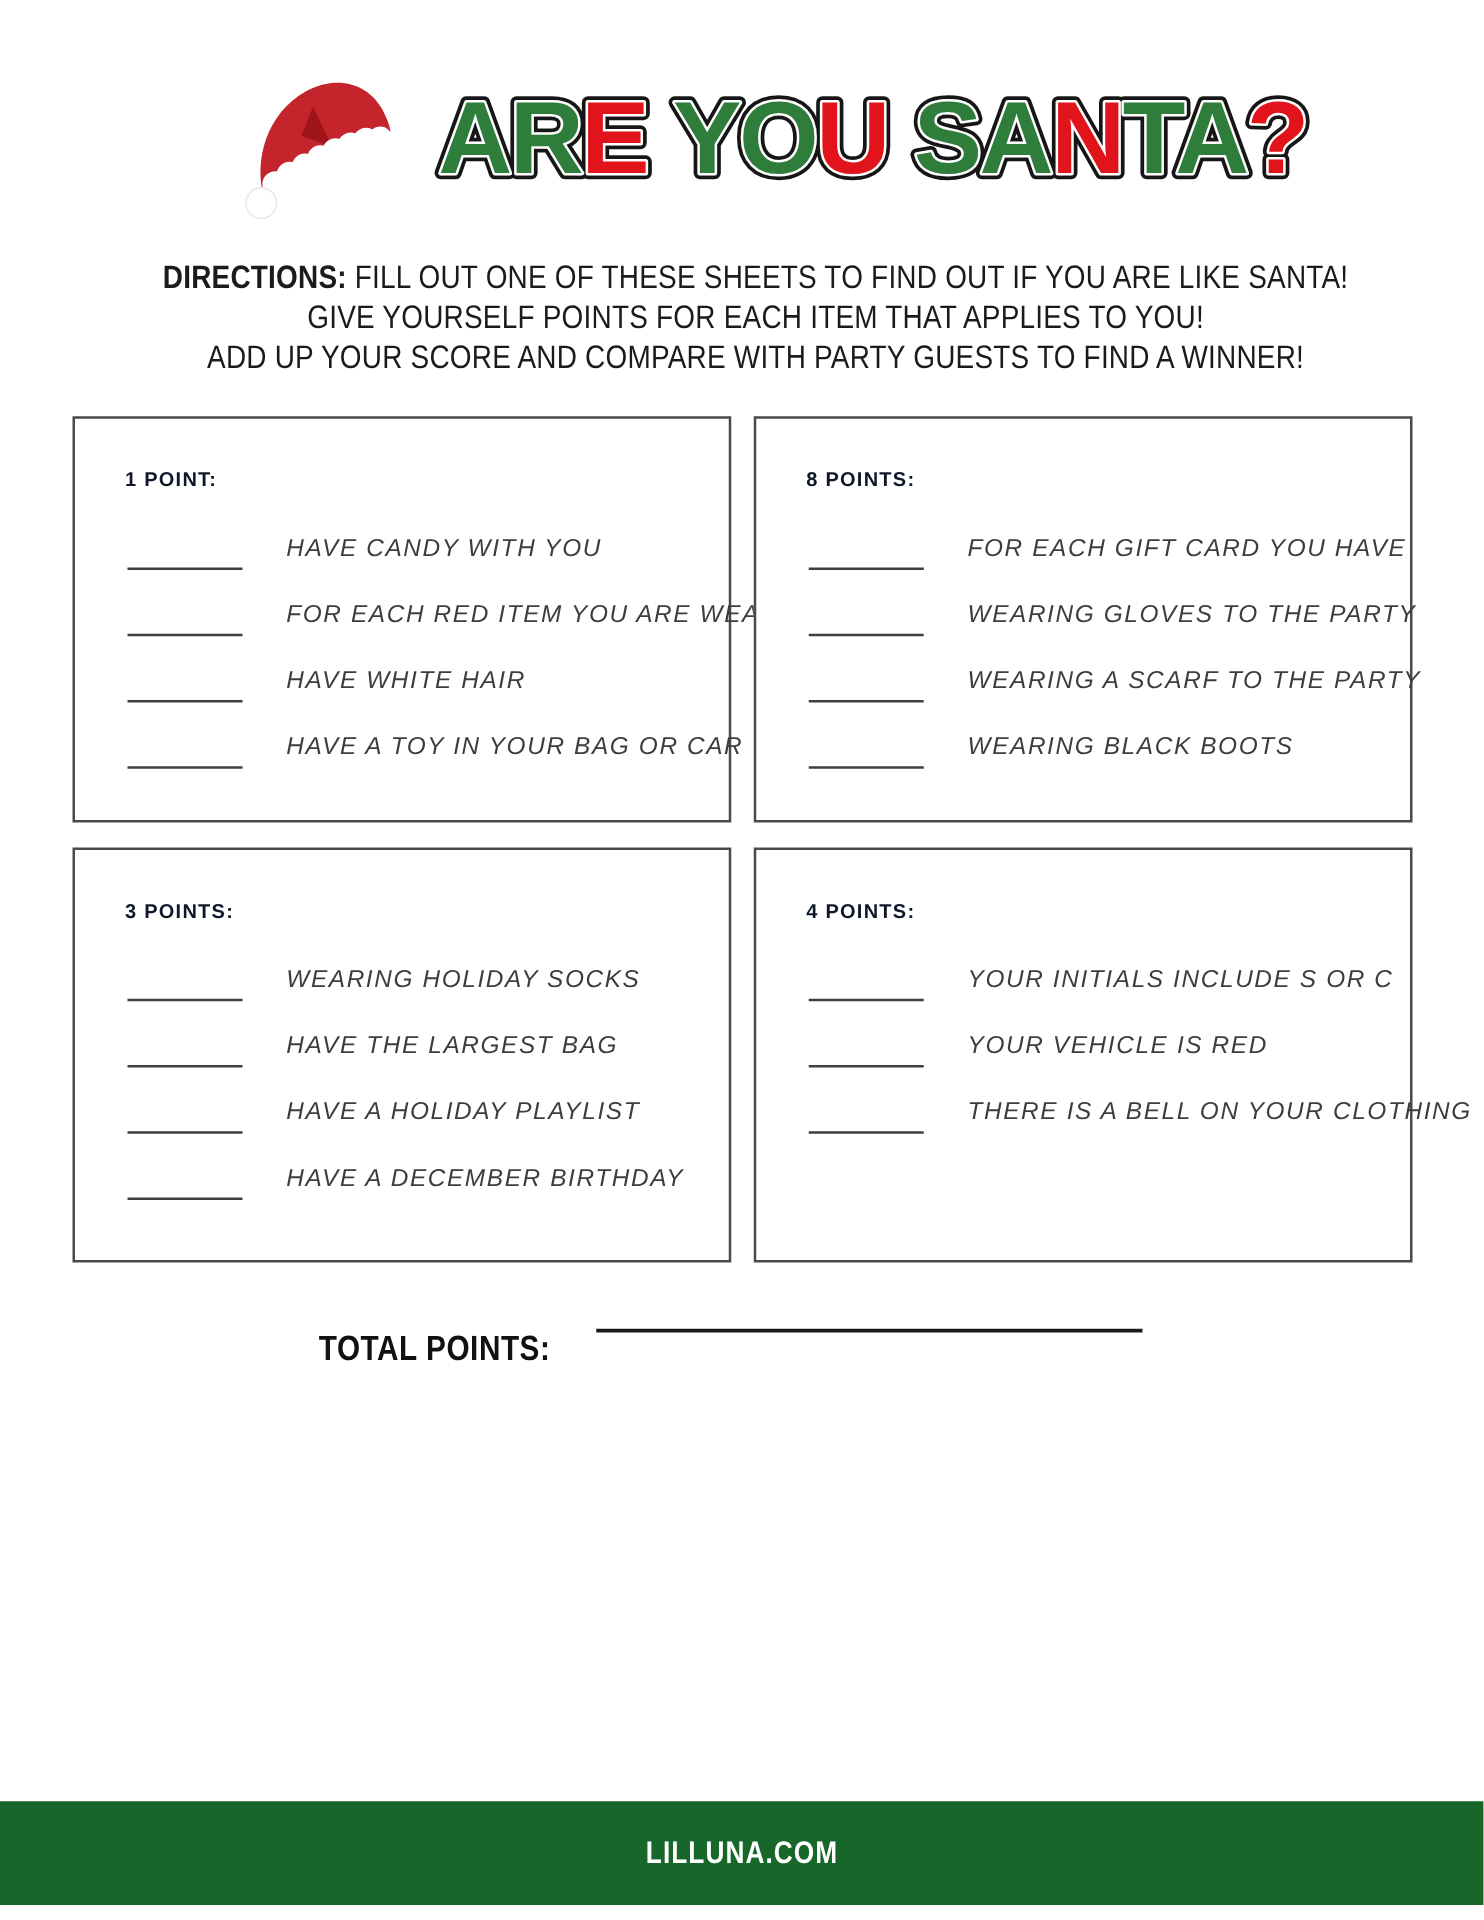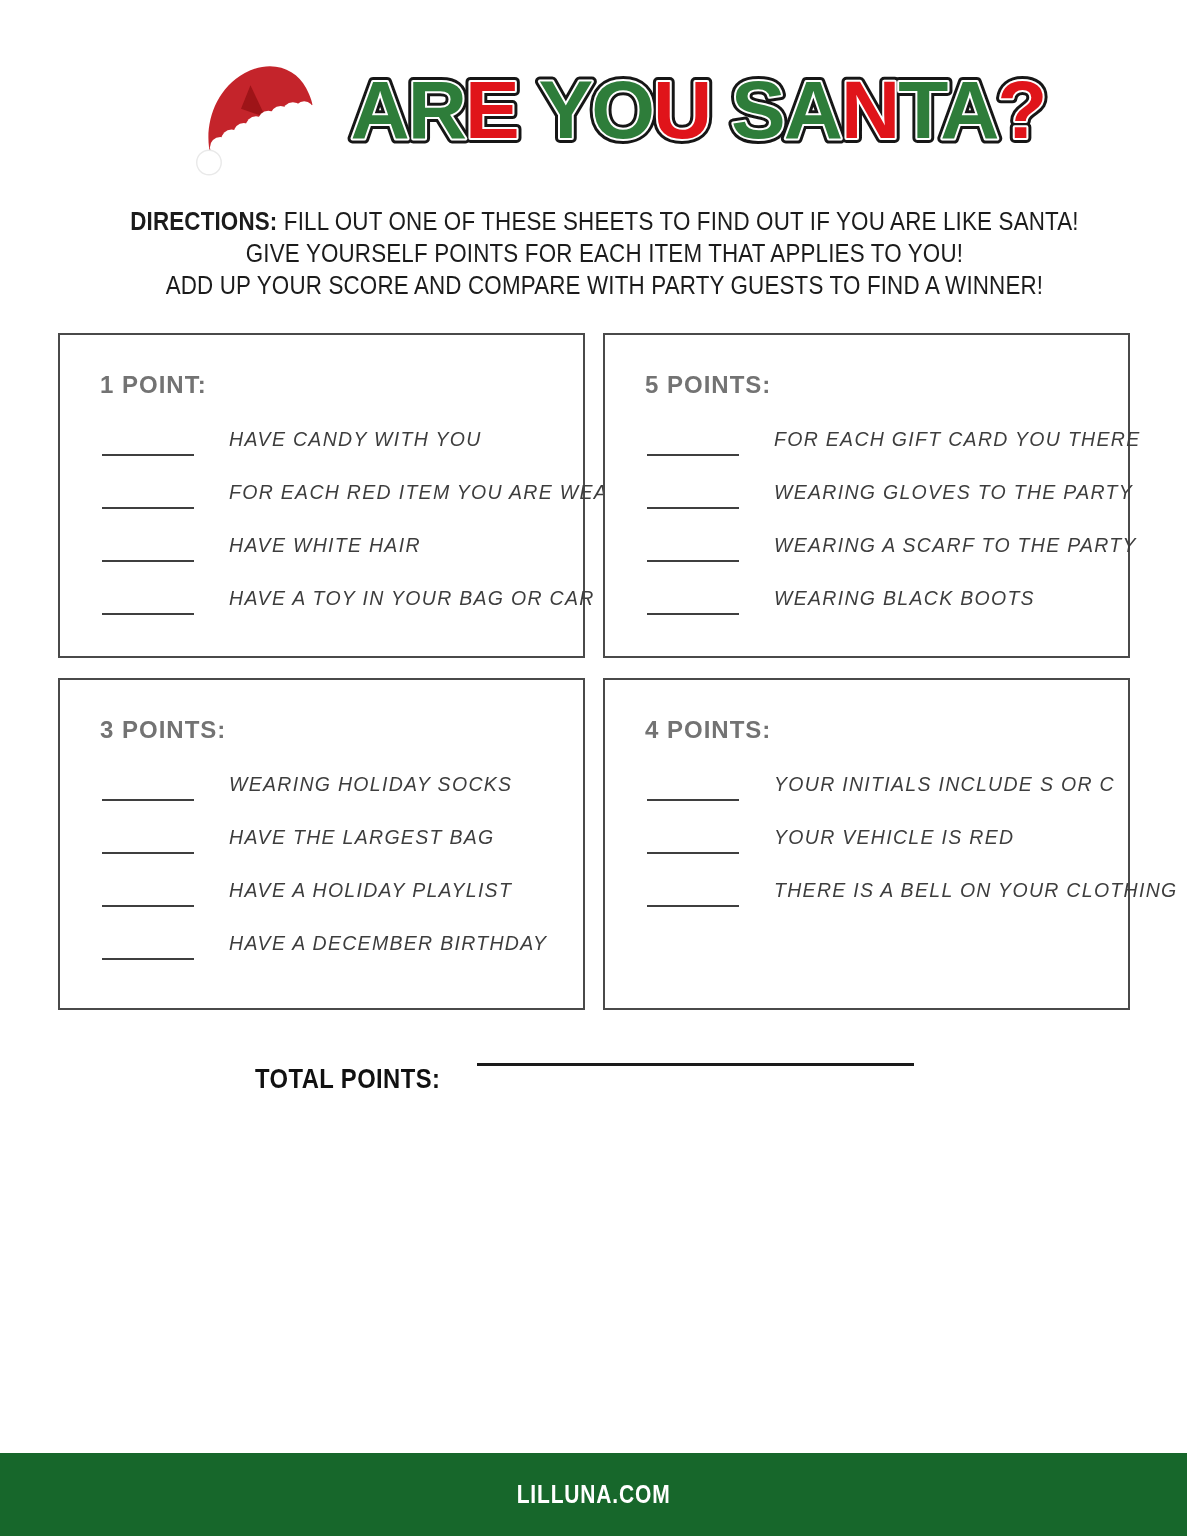--- a/index.html
+++ b/index.html
@@ -34,22 +34,22 @@
   .boxes-grid {
     position:absolute; top:333px; left:58px; width:1072px;
     display:grid; grid-template-columns:1fr 1fr; grid-template-rows:325px 332px;
     column-gap:18px; row-gap:20px;
   }
   .point-box {
     border:2px solid #4a4a4a; background:#ffffff; box-sizing:border-box;
     position:relative;
   }
   .box-heading {
-    margin:36px 0 0 40px; font-size:24px; font-weight:bold;
-    letter-spacing:1px; color:#737373; line-height:28px;
+    margin:36px 0 0 40px; font-size:16px; font-weight:bold;
+    letter-spacing:1px; color:#0f172a; line-height:28px;
   }
   .items { margin-top:13px; }
   .item-row { position:relative; height:53px; }
   .blank-line {
     position:absolute; left:42px; bottom:9px; width:92px; height:0;
     border-bottom:2px solid #3f3f3f;
   }
   .item-label {
     position:absolute; left:169px; top:50%; transform:translateY(-50%);
     font-size:19.5px; letter-spacing:1.3px; color:#3d3d3d; white-space:nowrap;font-style:italic;
@@ -64,21 +64,21 @@
     display:inline-block; transform:scaleX(0.85); transform-origin:left bottom;
     font-size:28px; font-weight:bold; color:#111111; letter-spacing:0.5px;
     white-space:nowrap;
   }
   .total-line {
     width:437px; border-bottom:3px solid #1a1a1a; margin-left:4px; margin-bottom:2px;
   }
 
   
   .footer-band {
-    position:absolute; left:0; bottom:0; width:100%; height:83px;
+    position:absolute; left:0; bottom:12px; width:100%; height:83px;
     display:flex; align-items:center; justify-content:center;
   }
   .footer-site {
     display:inline-block; transform:scaleX(0.84); transform-origin:center;
     color:#ffffff; font-size:25px; letter-spacing:1px; font-weight:bold;
   }
 </style>
 </head>
 <body>
 
@@ -145,25 +145,25 @@
           <span class="item-label">HAVE WHITE HAIR</span>
         </div>
         <div class="item-row">
           <span class="blank-line"></span>
           <span class="item-label">HAVE A TOY IN YOUR BAG OR CAR</span>
         </div>
       </div>
     </div>
 
     <div class="point-box">
-      <div class="box-heading">5 POINTS:</div>
-      <div class="items">
-        <div class="item-row">
-          <span class="blank-line"></span>
-          <span class="item-label">FOR EACH GIFT CARD YOU THERE</span>
+      <div class="box-heading">8 POINTS:</div>
+      <div class="items">
+        <div class="item-row">
+          <span class="blank-line"></span>
+          <span class="item-label">FOR EACH GIFT CARD YOU HAVE</span>
         </div>
         <div class="item-row">
           <span class="blank-line"></span>
           <span class="item-label">WEARING GLOVES TO THE PARTY</span>
         </div>
         <div class="item-row">
           <span class="blank-line"></span>
           <span class="item-label">WEARING A SCARF TO THE PARTY</span>
         </div>
         <div class="item-row">

